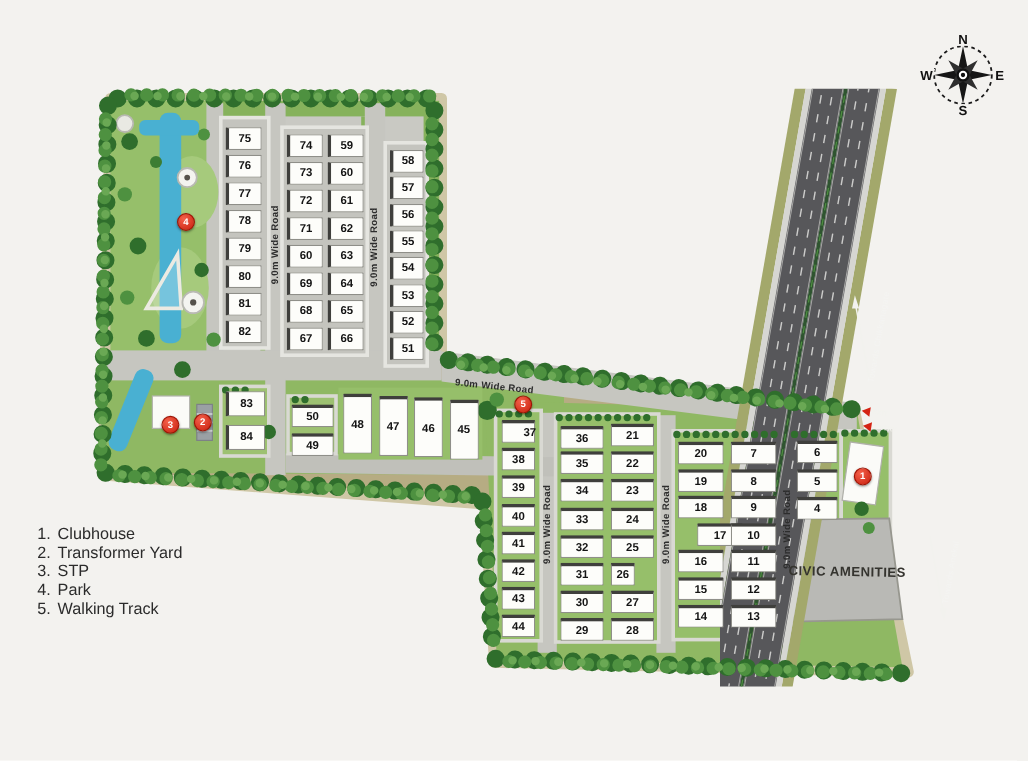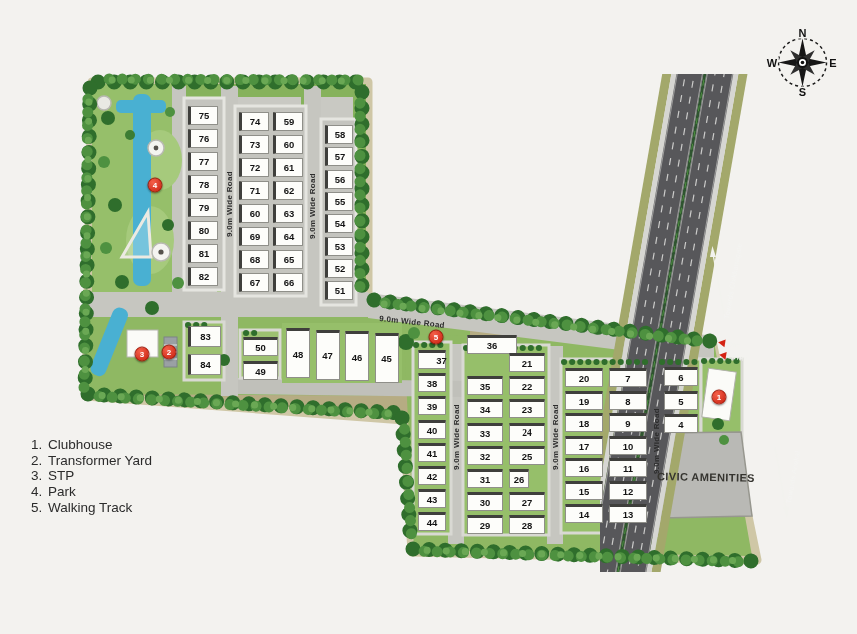--- a/index.html
+++ b/index.html
@@ -264,40 +264,40 @@
       <div class="plot edge-top" style="left: 345px; top: 331px; width: 24px; height: 50px;">46</div>
       <div class="plot edge-top" style="left: 374.5px; top: 332.5px; width: 24px; height: 50px;">45</div>
       <div class="plot edge-top" style="left: 418px; top: 350px; width: 28px; height: 19px; padding-left: 19px;">37</div>
       <div class="plot edge-top" style="left: 418px; top: 373.2px; width: 28px; height: 19px;">38</div>
       <div class="plot edge-top" style="left: 418px; top: 396.4px; width: 28px; height: 19px;">39</div>
       <div class="plot edge-top" style="left: 418px; top: 419.6px; width: 28px; height: 19px;">40</div>
       <div class="plot edge-top" style="left: 418px; top: 442.8px; width: 28px; height: 19px;">41</div>
       <div class="plot edge-top" style="left: 418px; top: 466px; width: 28px; height: 19px;">42</div>
       <div class="plot edge-top" style="left: 418px; top: 489.2px; width: 28px; height: 19px;">43</div>
       <div class="plot edge-top" style="left: 418px; top: 512.4px; width: 28px; height: 19px;">44</div>
-      <div class="plot edge-top" style="left: 467px; top: 335px; width: 50px; height: 19px;">36</div>
+      <div class="plot edge-top" style="left: 467px; top: 355px; width: 36px; height: 19px;">36</div>
       <div class="plot edge-top" style="left: 467px; top: 376.2px; width: 36px; height: 19px;">35</div>
       <div class="plot edge-top" style="left: 467px; top: 399.4px; width: 36px; height: 19px;">34</div>
       <div class="plot edge-top" style="left: 467px; top: 422.6px; width: 36px; height: 19px;">33</div>
       <div class="plot edge-top" style="left: 467px; top: 445.8px; width: 36px; height: 19px;">32</div>
       <div class="plot edge-top" style="left: 467px; top: 469px; width: 36px; height: 19px;">31</div>
       <div class="plot edge-top" style="left: 467px; top: 492.2px; width: 36px; height: 19px;">30</div>
       <div class="plot edge-top" style="left: 467px; top: 515.4px; width: 36px; height: 19px;">29</div>
       <div class="plot edge-top" style="left: 509px; top: 353px; width: 36px; height: 19px;">21</div>
       <div class="plot edge-top" style="left: 509px; top: 376.2px; width: 36px; height: 19px;">22</div>
       <div class="plot edge-top" style="left: 509px; top: 399.4px; width: 36px; height: 19px;">23</div>
-      <div class="plot edge-top" style="left: 509px; top: 422.6px; width: 36px; height: 19px; font-family: Liberation Serif, serif;">24</div>
+      <div class="plot edge-top" style="left: 509px; top: 422.6px; width: 36px; height: 19px;">24</div>
       <div class="plot edge-top" style="left: 509px; top: 445.8px; width: 36px; height: 19px;">25</div>
       <div class="plot edge-top" style="left: 509px; top: 469px; width: 20px; height: 19px;">26</div>
       <div class="plot edge-top" style="left: 509px; top: 492.2px; width: 36px; height: 19px;">27</div>
       <div class="plot edge-top" style="left: 509px; top: 515.4px; width: 36px; height: 19px;">28</div>
       <div class="plot edge-top" style="left: 565px; top: 368px; width: 38px; height: 19px;">20</div>
       <div class="plot edge-top" style="left: 565px; top: 390.6px; width: 38px; height: 19px;">19</div>
       <div class="plot edge-top" style="left: 565px; top: 413.2px; width: 38px; height: 19px;">18</div>
-      <div class="plot edge-top" style="left: 565px; top: 435.8px; width: 38px; height: 19px;">17</div>
+      <div class="plot edge-top" style="left: 581px; top: 435.8px; width: 38px; height: 19px;">17</div>
       <div class="plot edge-top" style="left: 565px; top: 458.4px; width: 38px; height: 19px;">16</div>
       <div class="plot edge-top" style="left: 565px; top: 481px; width: 38px; height: 19px;">15</div>
       <div class="plot edge-top" style="left: 565px; top: 503.6px; width: 38px; height: 19px;">14</div>
       <div class="plot edge-top" style="left: 609px; top: 368px; width: 38px; height: 19px;">7</div>
       <div class="plot edge-top" style="left: 609px; top: 390.6px; width: 38px; height: 19px;">8</div>
       <div class="plot edge-top" style="left: 609px; top: 413.2px; width: 38px; height: 19px;">9</div>
       <div class="plot edge-top" style="left: 609px; top: 435.8px; width: 38px; height: 19px;">10</div>
       <div class="plot edge-top" style="left: 609px; top: 458.4px; width: 38px; height: 19px;">11</div>
       <div class="plot edge-top" style="left: 609px; top: 481px; width: 38px; height: 19px;">12</div>
       <div class="plot edge-top" style="left: 609px; top: 503.6px; width: 38px; height: 19px;">13</div>

